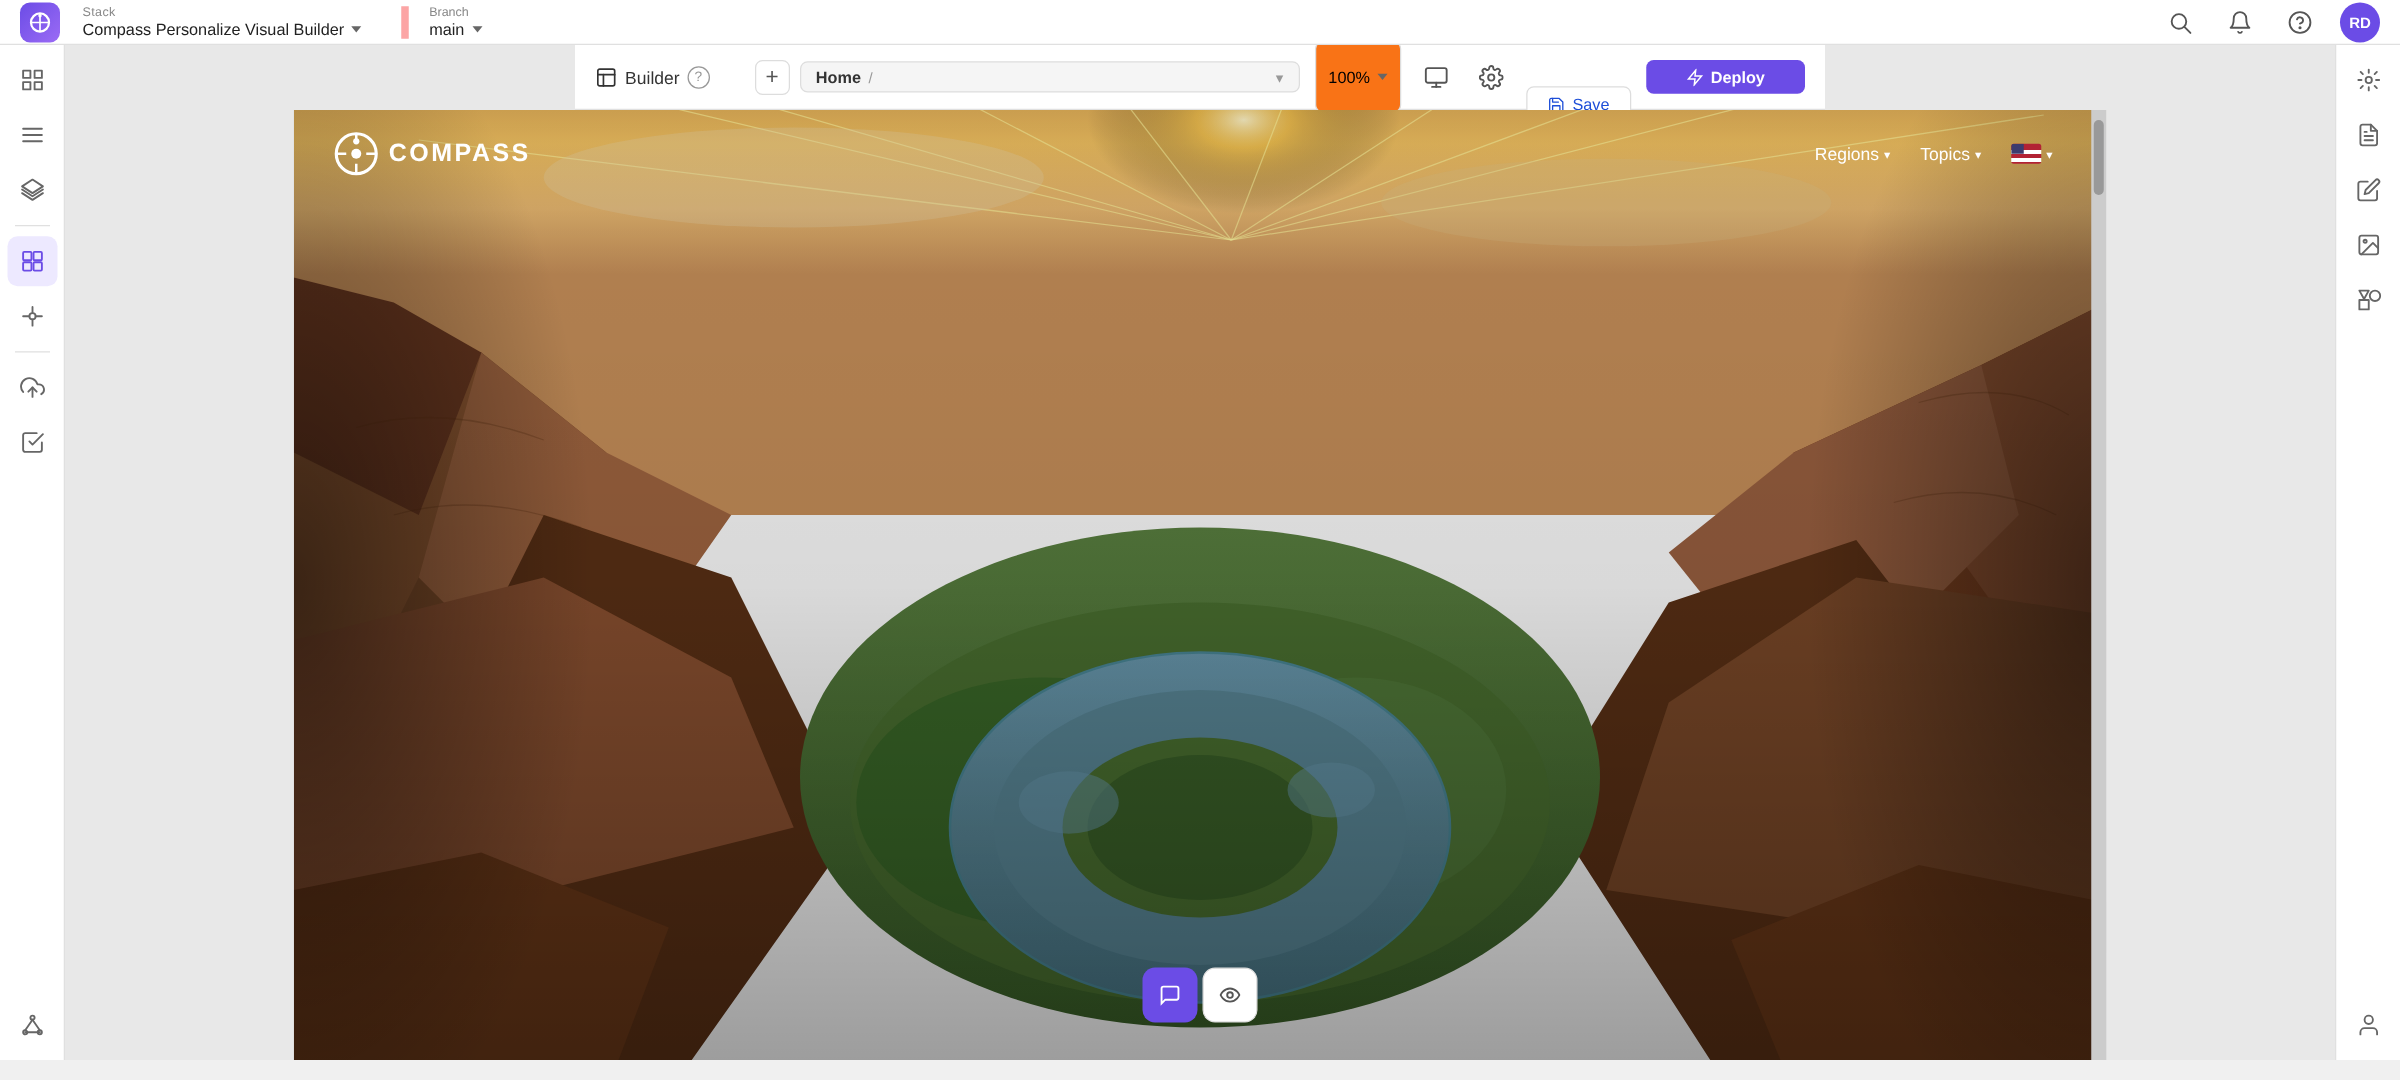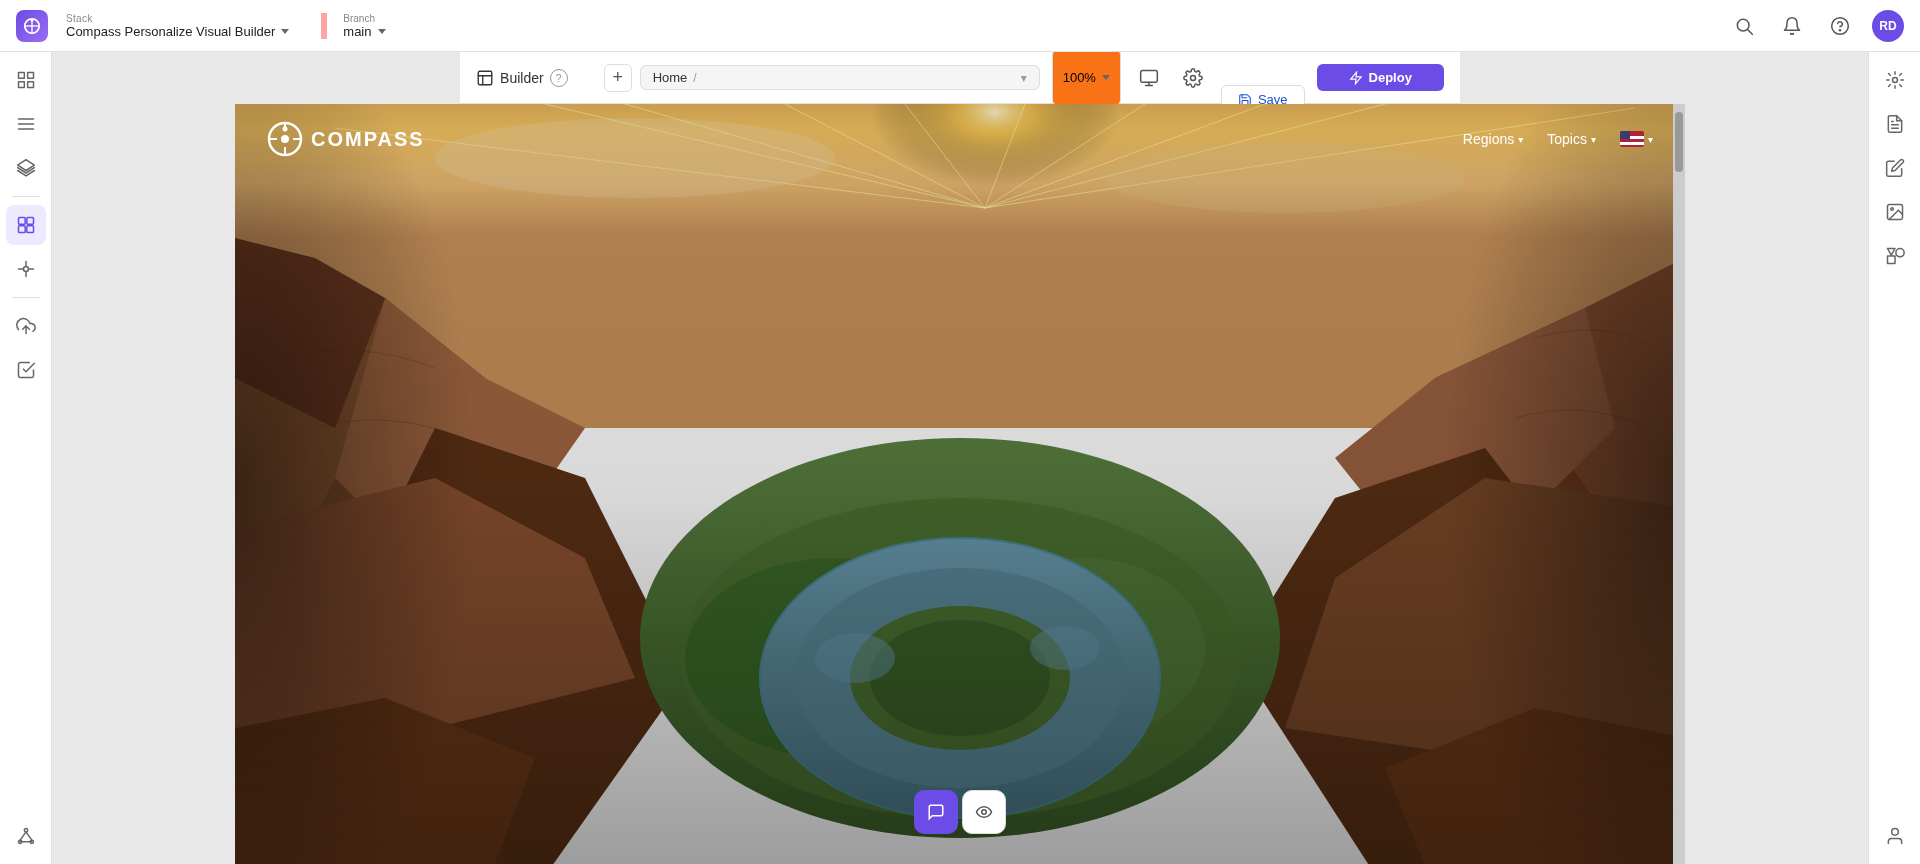--- a/index.html
+++ b/index.html
@@ -1,20 +1,20 @@
 <!DOCTYPE html>
 <html><head>
   <meta charset="utf-8">
   <style>
     * { margin: 0; padding: 0; box-sizing: border-box; }
     body { font-family: -apple-system, BlinkMacSystemFont, 'Segoe UI', sans-serif; background: #f0f0f0; width: 1920px; height: 864px; overflow: hidden; }
 
     
     .top-bar {
-      height: 52px;
+      height: 36px;
       background: #fff;
       border-bottom: 1px solid #e0e0e0;
       display: flex;
       align-items: center;
       padding: 0 16px;
       gap: 0;
       position: relative;
       z-index: 100;
     }
     .top-bar-left {
@@ -215,21 +215,21 @@
       padding: 4px 12px;
       font-size: 13px;
       color: #333;
       display: flex;
       align-items: center;
       gap: 6px;
       min-width: 400px;
       cursor: pointer;
     }
     .page-selector-input .page-name {
-      font-weight: 400;
+      font-weight: 700;
     }
     .page-selector-input .page-path {
       color: #999;
       font-size: 12px;
     }
     .toolbar-right {
       display: flex;
       align-items: center;
       gap: 12px;
     }
@@ -320,21 +320,21 @@
       width: 100%;
       height: 100%;
       position: relative;
     }
 
     
     .site-nav {
       position: absolute;
       top: 0;
       left: 0;
-      right: 0;
+      right: 11px;
       height: 70px;
       display: flex;
       align-items: center;
       padding: 0 32px;
       z-index: 10;
     }
     .site-logo {
       display: flex;
       align-items: center;
       gap: 8px;

